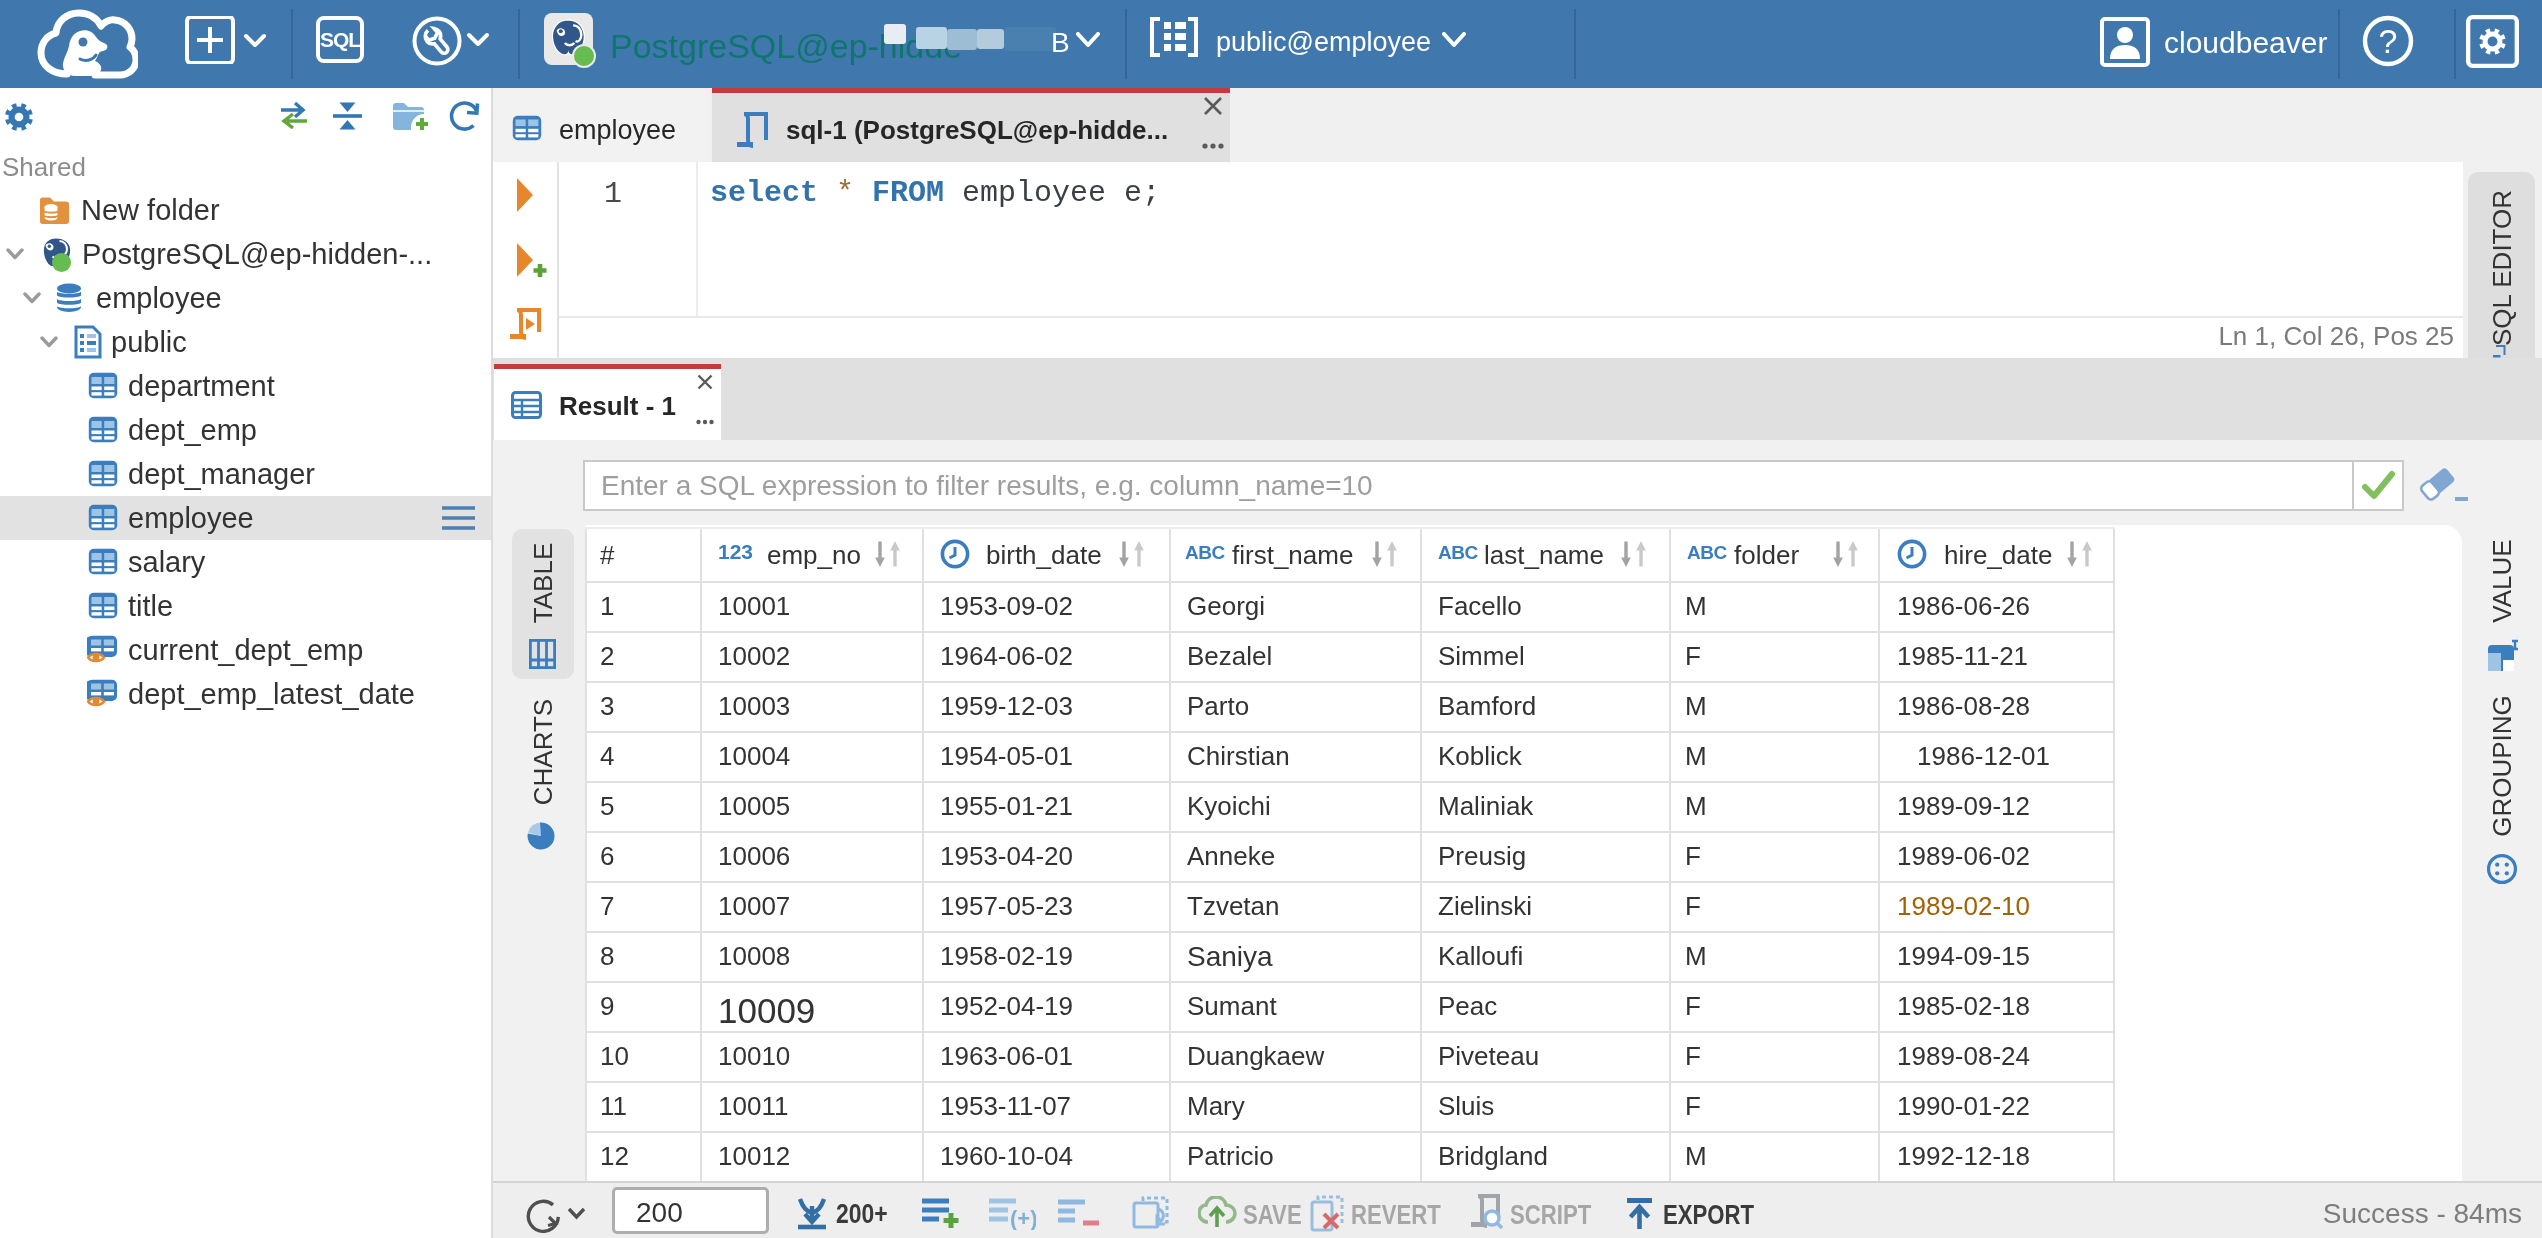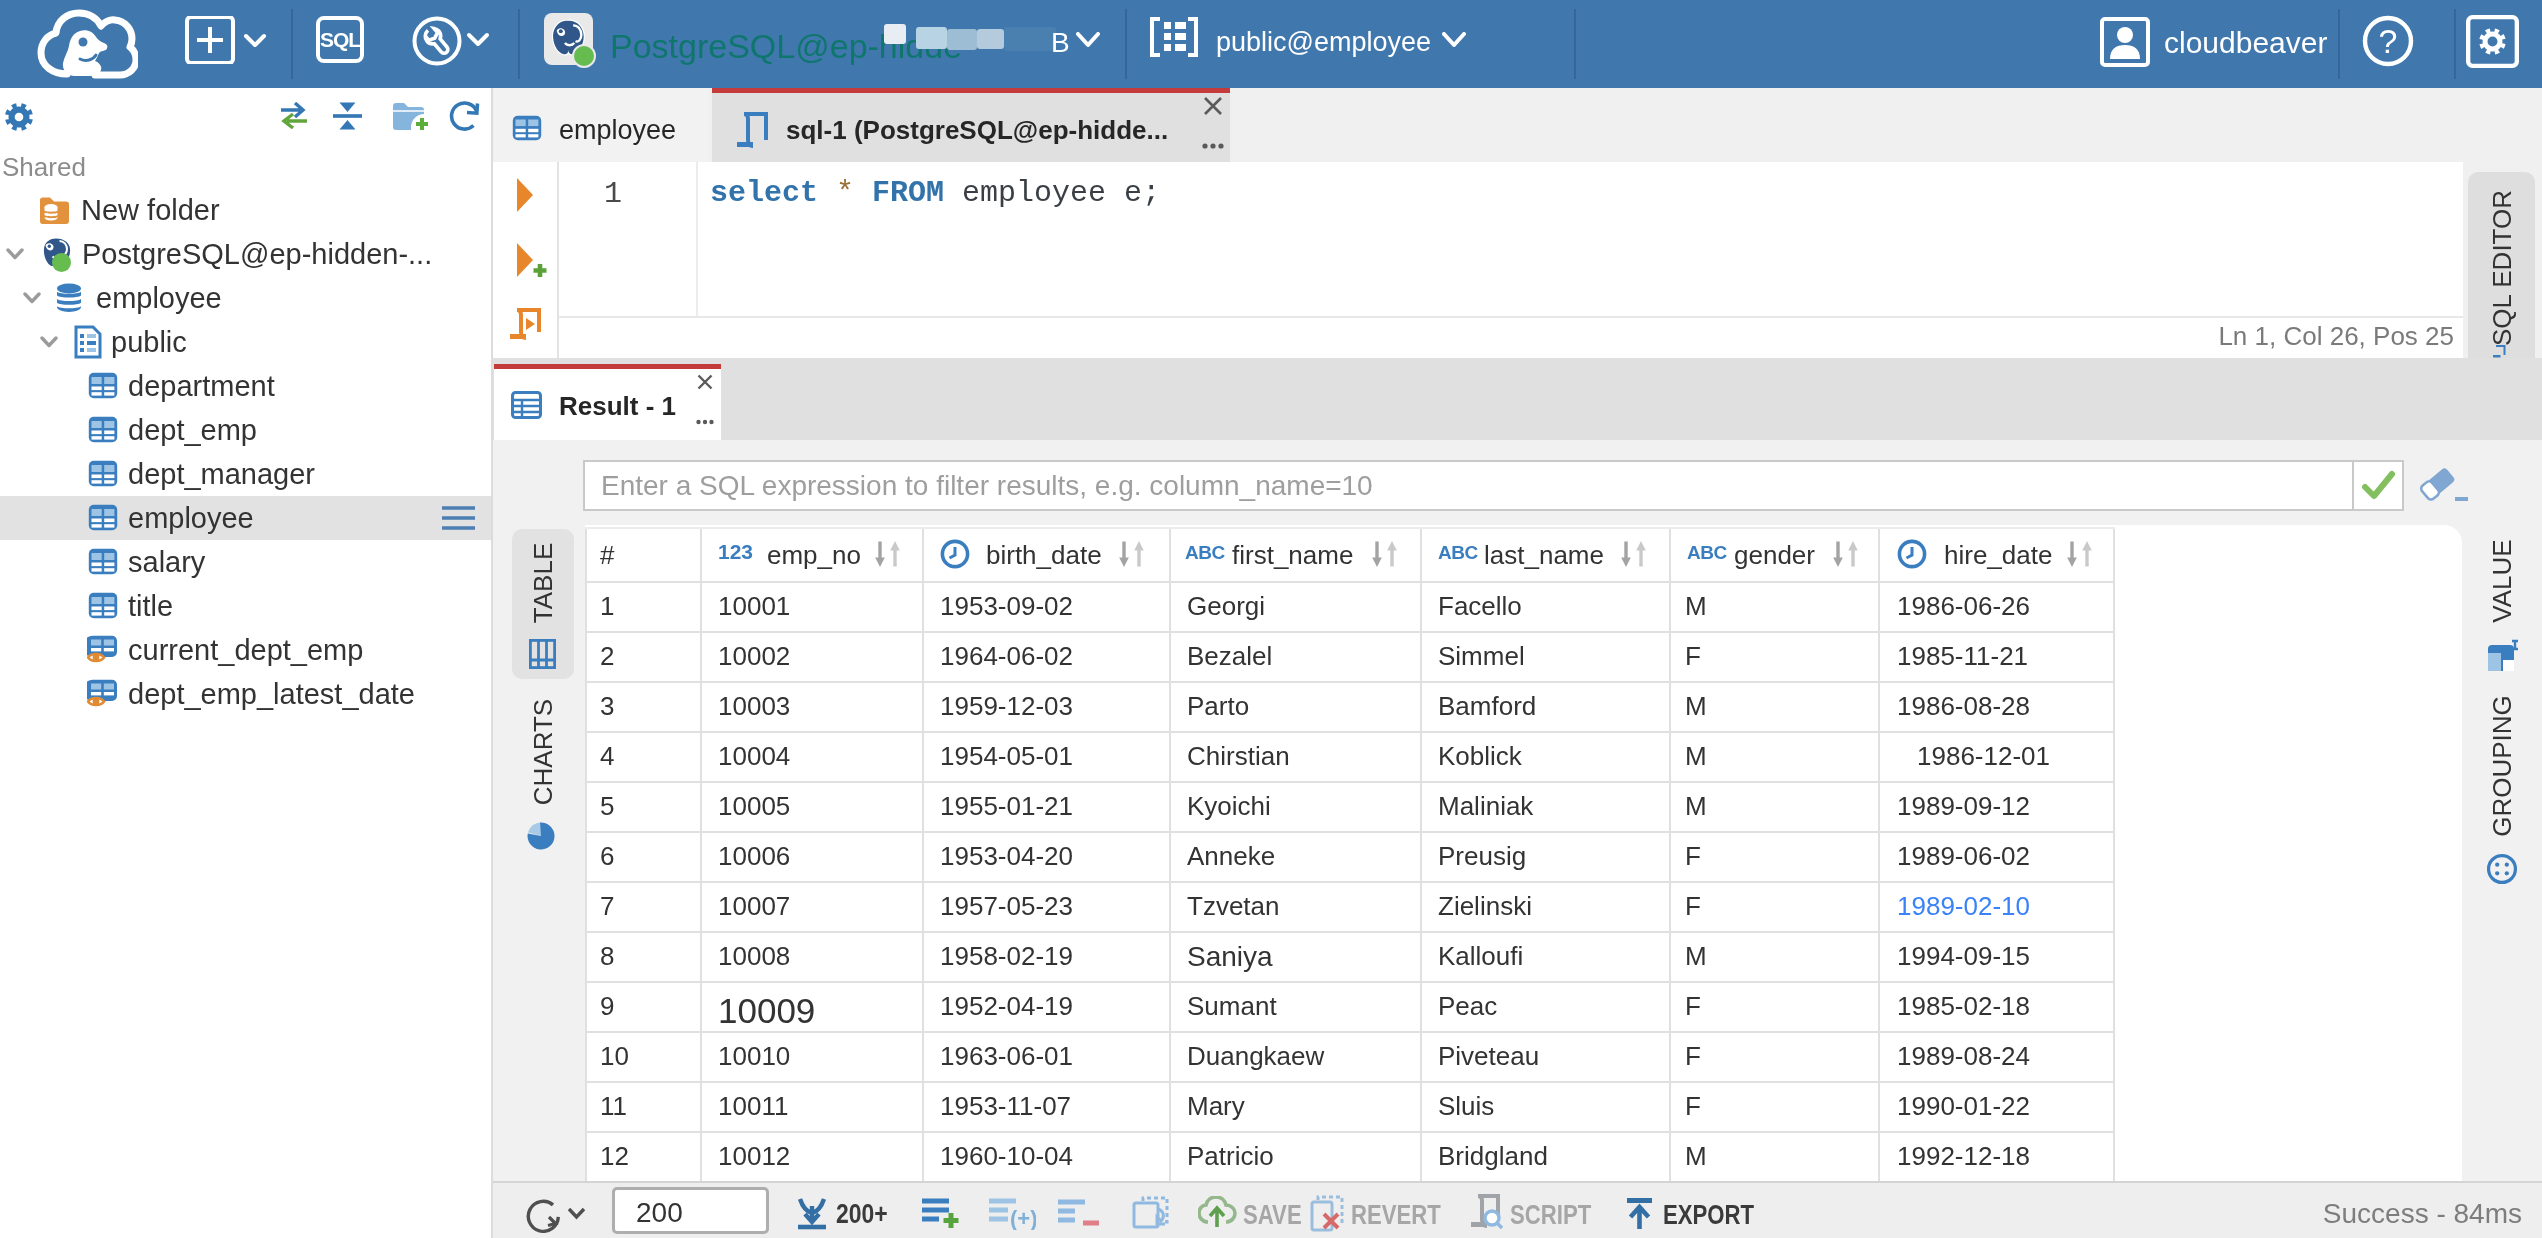--- a/index.html
+++ b/index.html
@@ -418,21 +418,21 @@
 </svg>
 <div class="abs" style="left:1438px;top:542px;font-size:19px;font-weight:bold;color:#3b7ec0;letter-spacing:-0.5px;">ABC</div>
 <div class="abs" style="left:1484px;top:540px;font-size:26px;color:#333;">last_name</div>
 <svg class="ic" style="left:1620px;top:539px;" width="28" height="30" viewBox="0 0 28 30">
   <path d="M6 2.5 V21" stroke="#a3a3a3" stroke-width="3.4" fill="none"></path>
     <path d="M6 28 L1.2 18.5 H10.8 Z" fill="#a3a3a3"></path>
   <path d="M21 27.5 V9" stroke="#c9c9c9" stroke-width="3.4" fill="none"></path>
     <path d="M21 2 L16.2 11.5 H25.8 Z" fill="#c9c9c9"></path>
 </svg>
 <div class="abs" style="left:1687px;top:542px;font-size:19px;font-weight:bold;color:#3b7ec0;letter-spacing:-0.5px;">ABC</div>
-<div class="abs" style="left:1734px;top:540px;font-size:26px;color:#333;">gender</div>
+<div class="abs" style="left:1734px;top:540px;font-size:26px;color:#333;">folder</div>
 <svg class="ic" style="left:1832px;top:539px;" width="28" height="30" viewBox="0 0 28 30">
   <path d="M6 2.5 V21" stroke="#a3a3a3" stroke-width="3.4" fill="none"></path>
     <path d="M6 28 L1.2 18.5 H10.8 Z" fill="#a3a3a3"></path>
   <path d="M21 27.5 V9" stroke="#c9c9c9" stroke-width="3.4" fill="none"></path>
     <path d="M21 2 L16.2 11.5 H25.8 Z" fill="#c9c9c9"></path>
 </svg>
 <svg class="ic" style="left:1897px;top:539px;" width="30" height="30" viewBox="0 0 30 30">
   <circle cx="15" cy="15" r="12.6" fill="none" stroke="#3b7ec0" stroke-width="3.6"></circle>
   <path d="M15 8 V16 L9.5 19" fill="none" stroke="#3b7ec0" stroke-width="3"></path>
 </svg>
@@ -484,21 +484,21 @@
 <div class="abs" style="left:1187px;top:841px;font-size:26px;color:#333;">Anneke</div>
 <div class="abs" style="left:1438px;top:841px;font-size:26px;color:#333;">Preusig</div>
 <div class="abs" style="left:1685px;top:841px;font-size:26px;color:#333;">F</div>
 <div class="abs" style="left:1897px;top:841px;font-size:26px;color:#333;">1989-06-02</div>
 <div class="abs" style="left:600px;top:891px;font-size:26px;color:#333;">7</div>
 <div class="abs" style="left:718px;top:891px;font-size:26px;color:#333;">10007</div>
 <div class="abs" style="left:940px;top:891px;font-size:26px;color:#333;">1957-05-23</div>
 <div class="abs" style="left:1187px;top:891px;font-size:26px;color:#333;">Tzvetan</div>
 <div class="abs" style="left:1438px;top:891px;font-size:26px;color:#333;">Zielinski</div>
 <div class="abs" style="left:1685px;top:891px;font-size:26px;color:#333;">F</div>
-<div class="abs" style="left:1897px;top:891px;font-size:26px;color:#3b82f6;">1989-02-10</div>
+<div class="abs" style="left:1897px;top:891px;font-size:26px;color:#a16207;">1989-02-10</div>
 <div class="abs" style="left:600px;top:941px;font-size:26px;color:#333;">8</div>
 <div class="abs" style="left:718px;top:941px;font-size:26px;color:#333;">10008</div>
 <div class="abs" style="left:940px;top:941px;font-size:26px;color:#333;">1958-02-19</div>
 <div class="abs" style="left:1187px;top:941px;font-size:28px;color:#333;">Saniya</div>
 <div class="abs" style="left:1438px;top:941px;font-size:26px;color:#333;">Kalloufi</div>
 <div class="abs" style="left:1685px;top:941px;font-size:26px;color:#333;">M</div>
 <div class="abs" style="left:1897px;top:941px;font-size:26px;color:#333;">1994-09-15</div>
 <div class="abs" style="left:600px;top:991px;font-size:26px;color:#333;">9</div>
 <div class="abs" style="left:718px;top:991px;font-size:35px;color:#333;">10009</div>
 <div class="abs" style="left:940px;top:991px;font-size:26px;color:#333;">1952-04-19</div>

